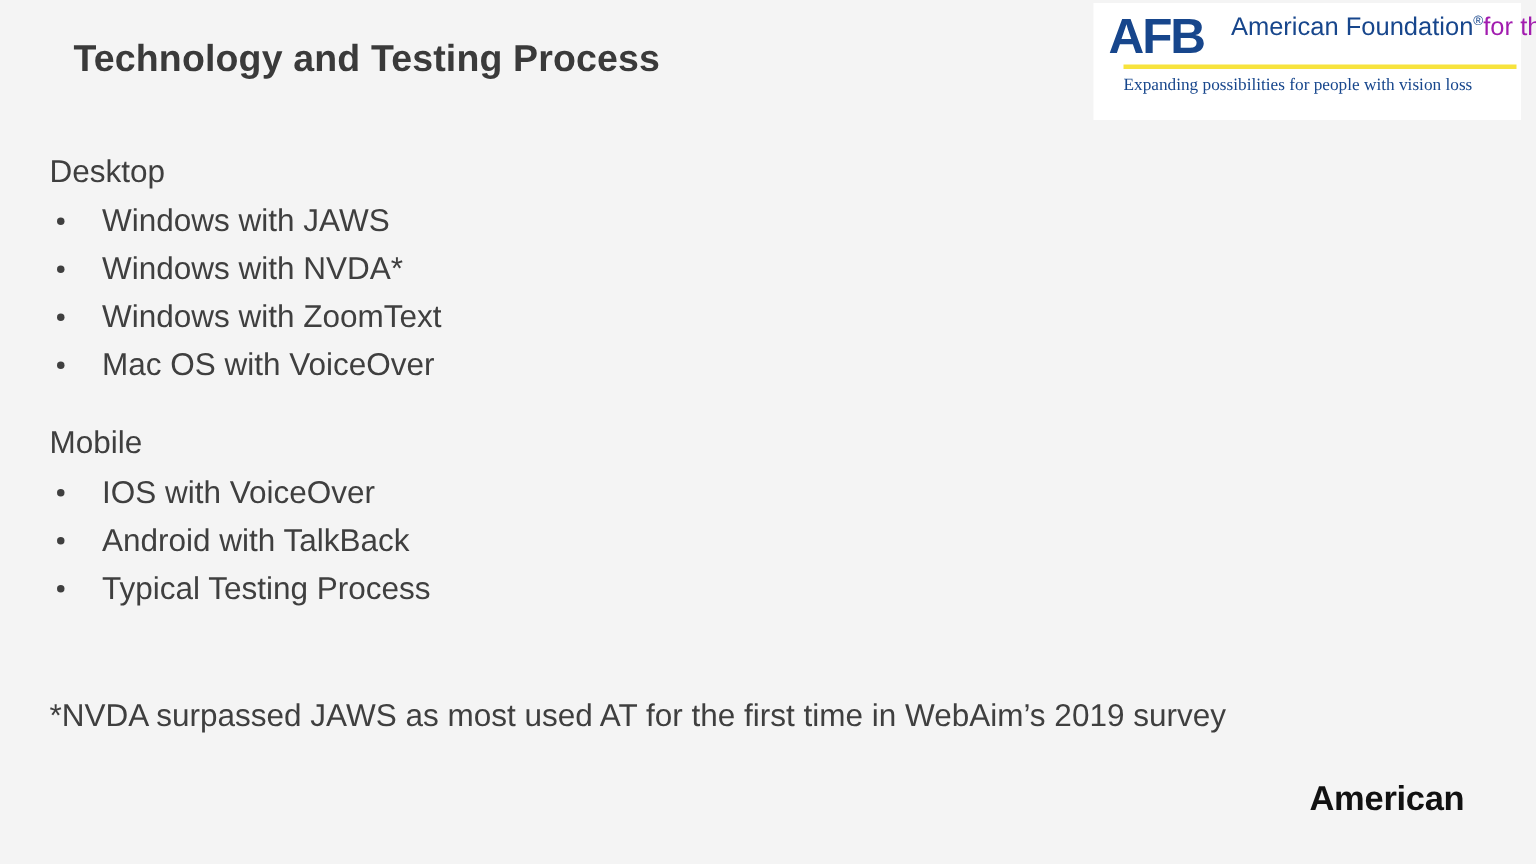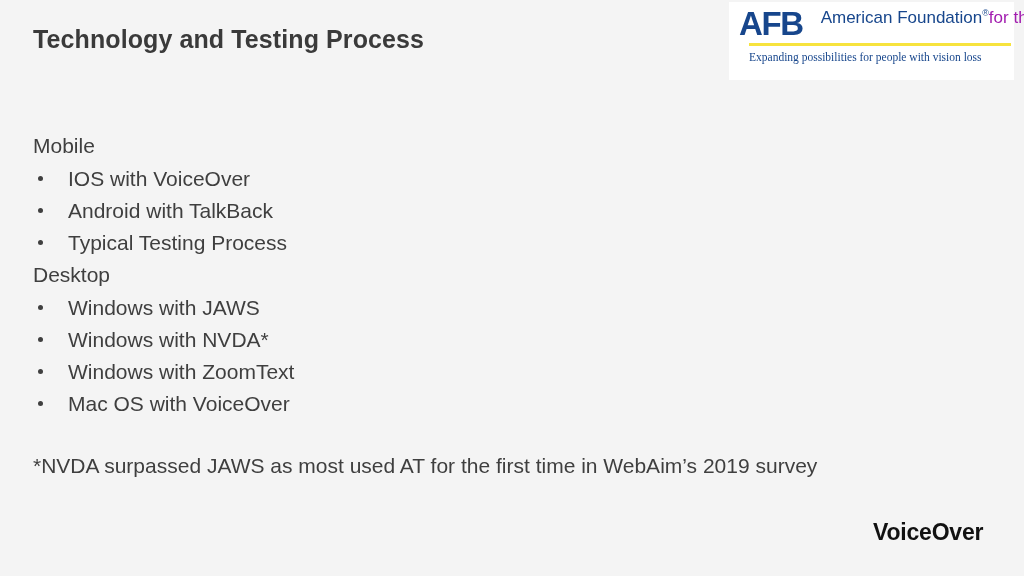--- a/index.html
+++ b/index.html
@@ -19,21 +19,21 @@
   .slide {
     position: relative;
     width: 1024px;
     height: 576px;
     background: #f4f4f4;
   }
 
   
   .slide-title {
     position: absolute;
-    left: 33px;
+    left: 49px;
     top: 25px;
     font-size: 25px;
     font-weight: bold;
     color: #3a3a3a;
     letter-spacing: 0.1px;
     white-space: nowrap;
     text-align: center;
   }
 
   
@@ -133,21 +133,21 @@
     background: #3f3f3f;
   }
   .group-mobile {
     margin-top: 31px;
   }
 
   
   .footnote {
     position: absolute;
     left: 33px;
-    top: 454px;
+    top: 466px;
     font-size: 21px;
     color: #3f3f3f;
     white-space: nowrap;
   }
 
   
   .usablenet {
     position: absolute;
     left: 873px;
     top: 519px;
@@ -172,59 +172,59 @@
         <div class="afb-line1"><span>American Foundation</span><span class="afb-reg">®</span></div>
         <div class="afb-line2">for the Blind</div>
       </div>
     </div>
     <div class="afb-rule"></div>
     <div class="afb-tagline">Expanding possibilities for people with vision loss</div>
   </div>
 
   <div class="content">
 
+    <div class="group group-desktop">
+      <div class="group-heading">Desktop</div>
+      <ul class="bullets">
+        <li>
+          <span class="dot"></span>
+          <span>Windows with JAWS</span>
+        </li>
+        <li>
+          <span class="dot"></span>
+          <span>Windows with NVDA*</span>
+        </li>
+        <li>
+          <span class="dot"></span>
+          <span>Windows with ZoomText</span>
+        </li>
+        <li>
+          <span class="dot"></span>
+          <span>Mac OS with VoiceOver</span>
+        </li>
+      </ul>
+    </div>
+
     <div class="group group-mobile">
       <div class="group-heading">Mobile</div>
       <ul class="bullets">
         <li>
           <span class="dot"></span>
           <span>IOS with VoiceOver</span>
         </li>
         <li>
           <span class="dot"></span>
           <span>Android with TalkBack</span>
         </li>
         <li>
           <span class="dot"></span>
           <span>Typical Testing Process</span>
         </li>
       </ul>
     </div>
 
-    <div class="group group-desktop">
-      <div class="group-heading">Desktop</div>
-      <ul class="bullets">
-        <li>
-          <span class="dot"></span>
-          <span>Windows with JAWS</span>
-        </li>
-        <li>
-          <span class="dot"></span>
-          <span>Windows with NVDA*</span>
-        </li>
-        <li>
-          <span class="dot"></span>
-          <span>Windows with ZoomText</span>
-        </li>
-        <li>
-          <span class="dot"></span>
-          <span>Mac OS with VoiceOver</span>
-        </li>
-      </ul>
-    </div>
-
   </div>
 
   <div class="footnote">*NVDA surpassed JAWS as most used AT for the first time in WebAim’s 2019 survey</div>
 
-  <div class="usablenet">VoiceOver</div>
+  <div class="usablenet">American</div>
 
 </div>
 
 </body></html>

